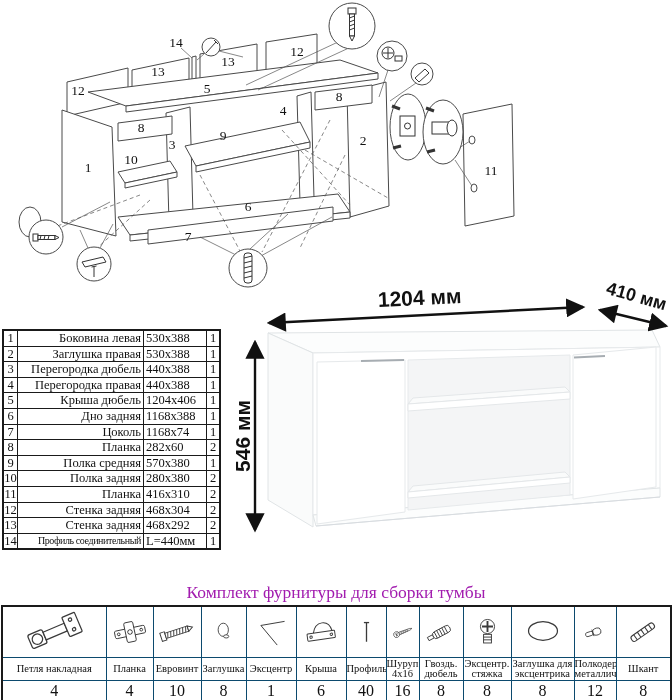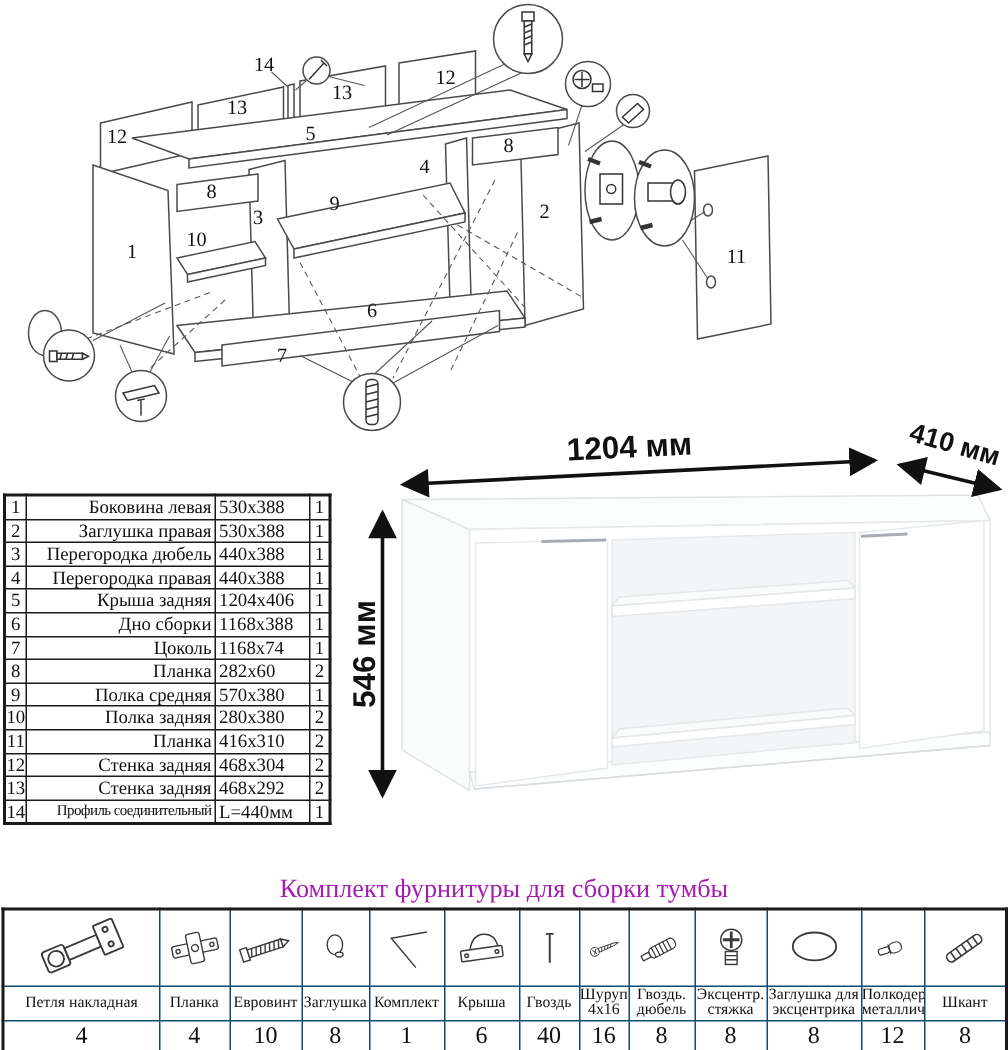--- a/index.html
+++ b/index.html
@@ -258,27 +258,27 @@
           <td class="c-qty">1</td>
         </tr>
         <tr>
           <td class="c-num">4</td>
           <td class="c-name">Перегородка правая</td>
           <td class="c-size">440х388</td>
           <td class="c-qty">1</td>
         </tr>
         <tr>
           <td class="c-num">5</td>
-          <td class="c-name">Крыша задняя</td>
+          <td class="c-name">Крыша дюбель</td>
           <td class="c-size">1204х406</td>
           <td class="c-qty">1</td>
         </tr>
         <tr>
           <td class="c-num">6</td>
-          <td class="c-name">Дно сборки</td>
+          <td class="c-name">Дно задняя</td>
           <td class="c-size">1168х388</td>
           <td class="c-qty">1</td>
         </tr>
         <tr>
           <td class="c-num">7</td>
           <td class="c-name">Цоколь</td>
           <td class="c-size">1168х74</td>
           <td class="c-qty">1</td>
         </tr>
         <tr>
@@ -485,23 +485,23 @@
                 </g>
               </svg>
             </div>
           </td>
         </tr>
       <tr class="r-name" id="hw-names">
           <td>Петля накладная</td>
           <td>Планка</td>
           <td>Евровинт</td>
           <td>Заглушка</td>
-          <td>Комплект</td>
+          <td>Эксцентр</td>
           <td>Крыша</td>
-          <td>Гвоздь</td>
+          <td>Профиль</td>
           <td>Шуруп
 4х16</td>
           <td>Гвоздь.
 дюбель</td>
           <td>Эксцентр.
 стяжка</td>
           <td>Заглушка для
 эксцентрика</td>
           <td>Полкодерж.
 металлич.</td>

